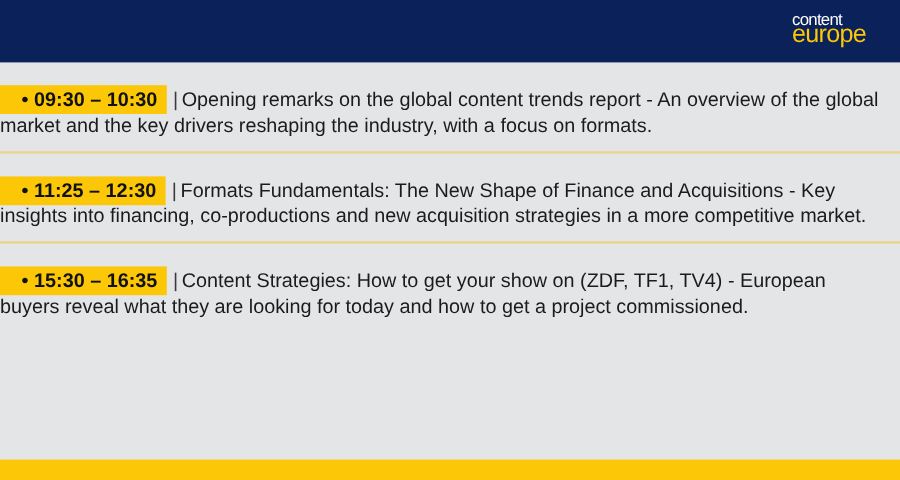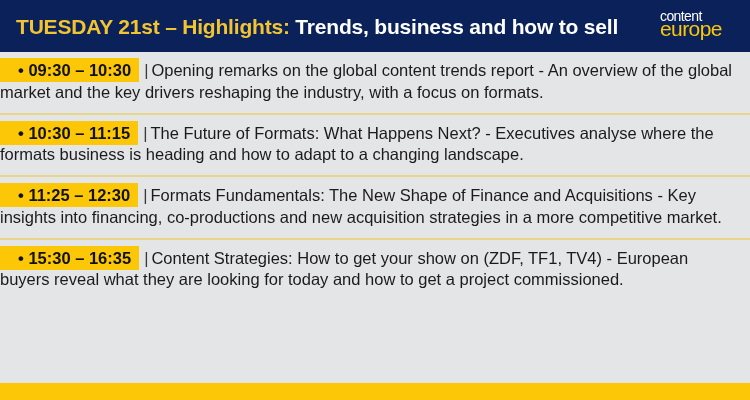--- a/index.html
+++ b/index.html
@@ -67,21 +67,21 @@
     margin-top: -2px;
   }
 
   
   .sessions {
     padding: 0;
     margin: 0;
   }
   .session {
     position: relative;
-    padding: 8px 14px 9px 0;
+    padding: 21px 14px 9px 0;
     border-bottom: 2px solid #e9d48c;
   }
   .session:last-child {
     border-bottom: none;
   }
   .session-text {
     font-size: 16.5px;
     line-height: 1.32;
     color: #1b1b1b;
     margin: 0;
@@ -119,43 +119,34 @@
     height: 17px;
     background: #fbc707;
   }
 </style>
 </head>
 <body>
 
 <div id="slide">
 
   <div class="header">
-    <div class="header-title">
-      <span class="title-accent">TUESDAY 21st – Highlights:</span>
-      <span class="title-main">Trends, business and how to sell</span>
-    </div>
     <div class="logo">
       <span class="logo-line1">content</span>
       <span class="logo-line2">europe</span>
     </div>
   </div>
 
   <div class="sessions">
 
     <div class="session">
       <p class="session-text">
         <span class="time-chip"><span class="bullet">•</span> <span>09:30 – 10:30</span></span><span class="pipe">|</span><span class="session-body">Opening remarks on the global content trends report - An overview of the global market and the key drivers reshaping the industry, with a focus on formats.</span>
       </p>
     </div>
 
-    <div class="session">
-      <p class="session-text">
-        <span class="time-chip"><span class="bullet">•</span> <span>10:30 – 11:15</span></span><span class="pipe">|</span><span class="session-body">The Future of Formats: What Happens Next? - Executives analyse where the formats business is heading and how to adapt to a changing landscape.</span>
-      </p>
-    </div>
 
     <div class="session">
       <p class="session-text">
         <span class="time-chip"><span class="bullet">•</span> <span>11:25 – 12:30</span></span><span class="pipe">|</span><span class="session-body">Formats Fundamentals: The New Shape of Finance and Acquisitions - Key insights into financing, co-productions and new acquisition strategies in a more competitive market.</span>
       </p>
     </div>
 
     <div class="session">
       <p class="session-text">
         <span class="time-chip"><span class="bullet">•</span> <span>15:30 – 16:35</span></span><span class="pipe">|</span><span class="session-body">Content Strategies: How to get your show on (ZDF, TF1, TV4) - European buyers reveal what they are looking for today and how to get a project commissioned.</span>

